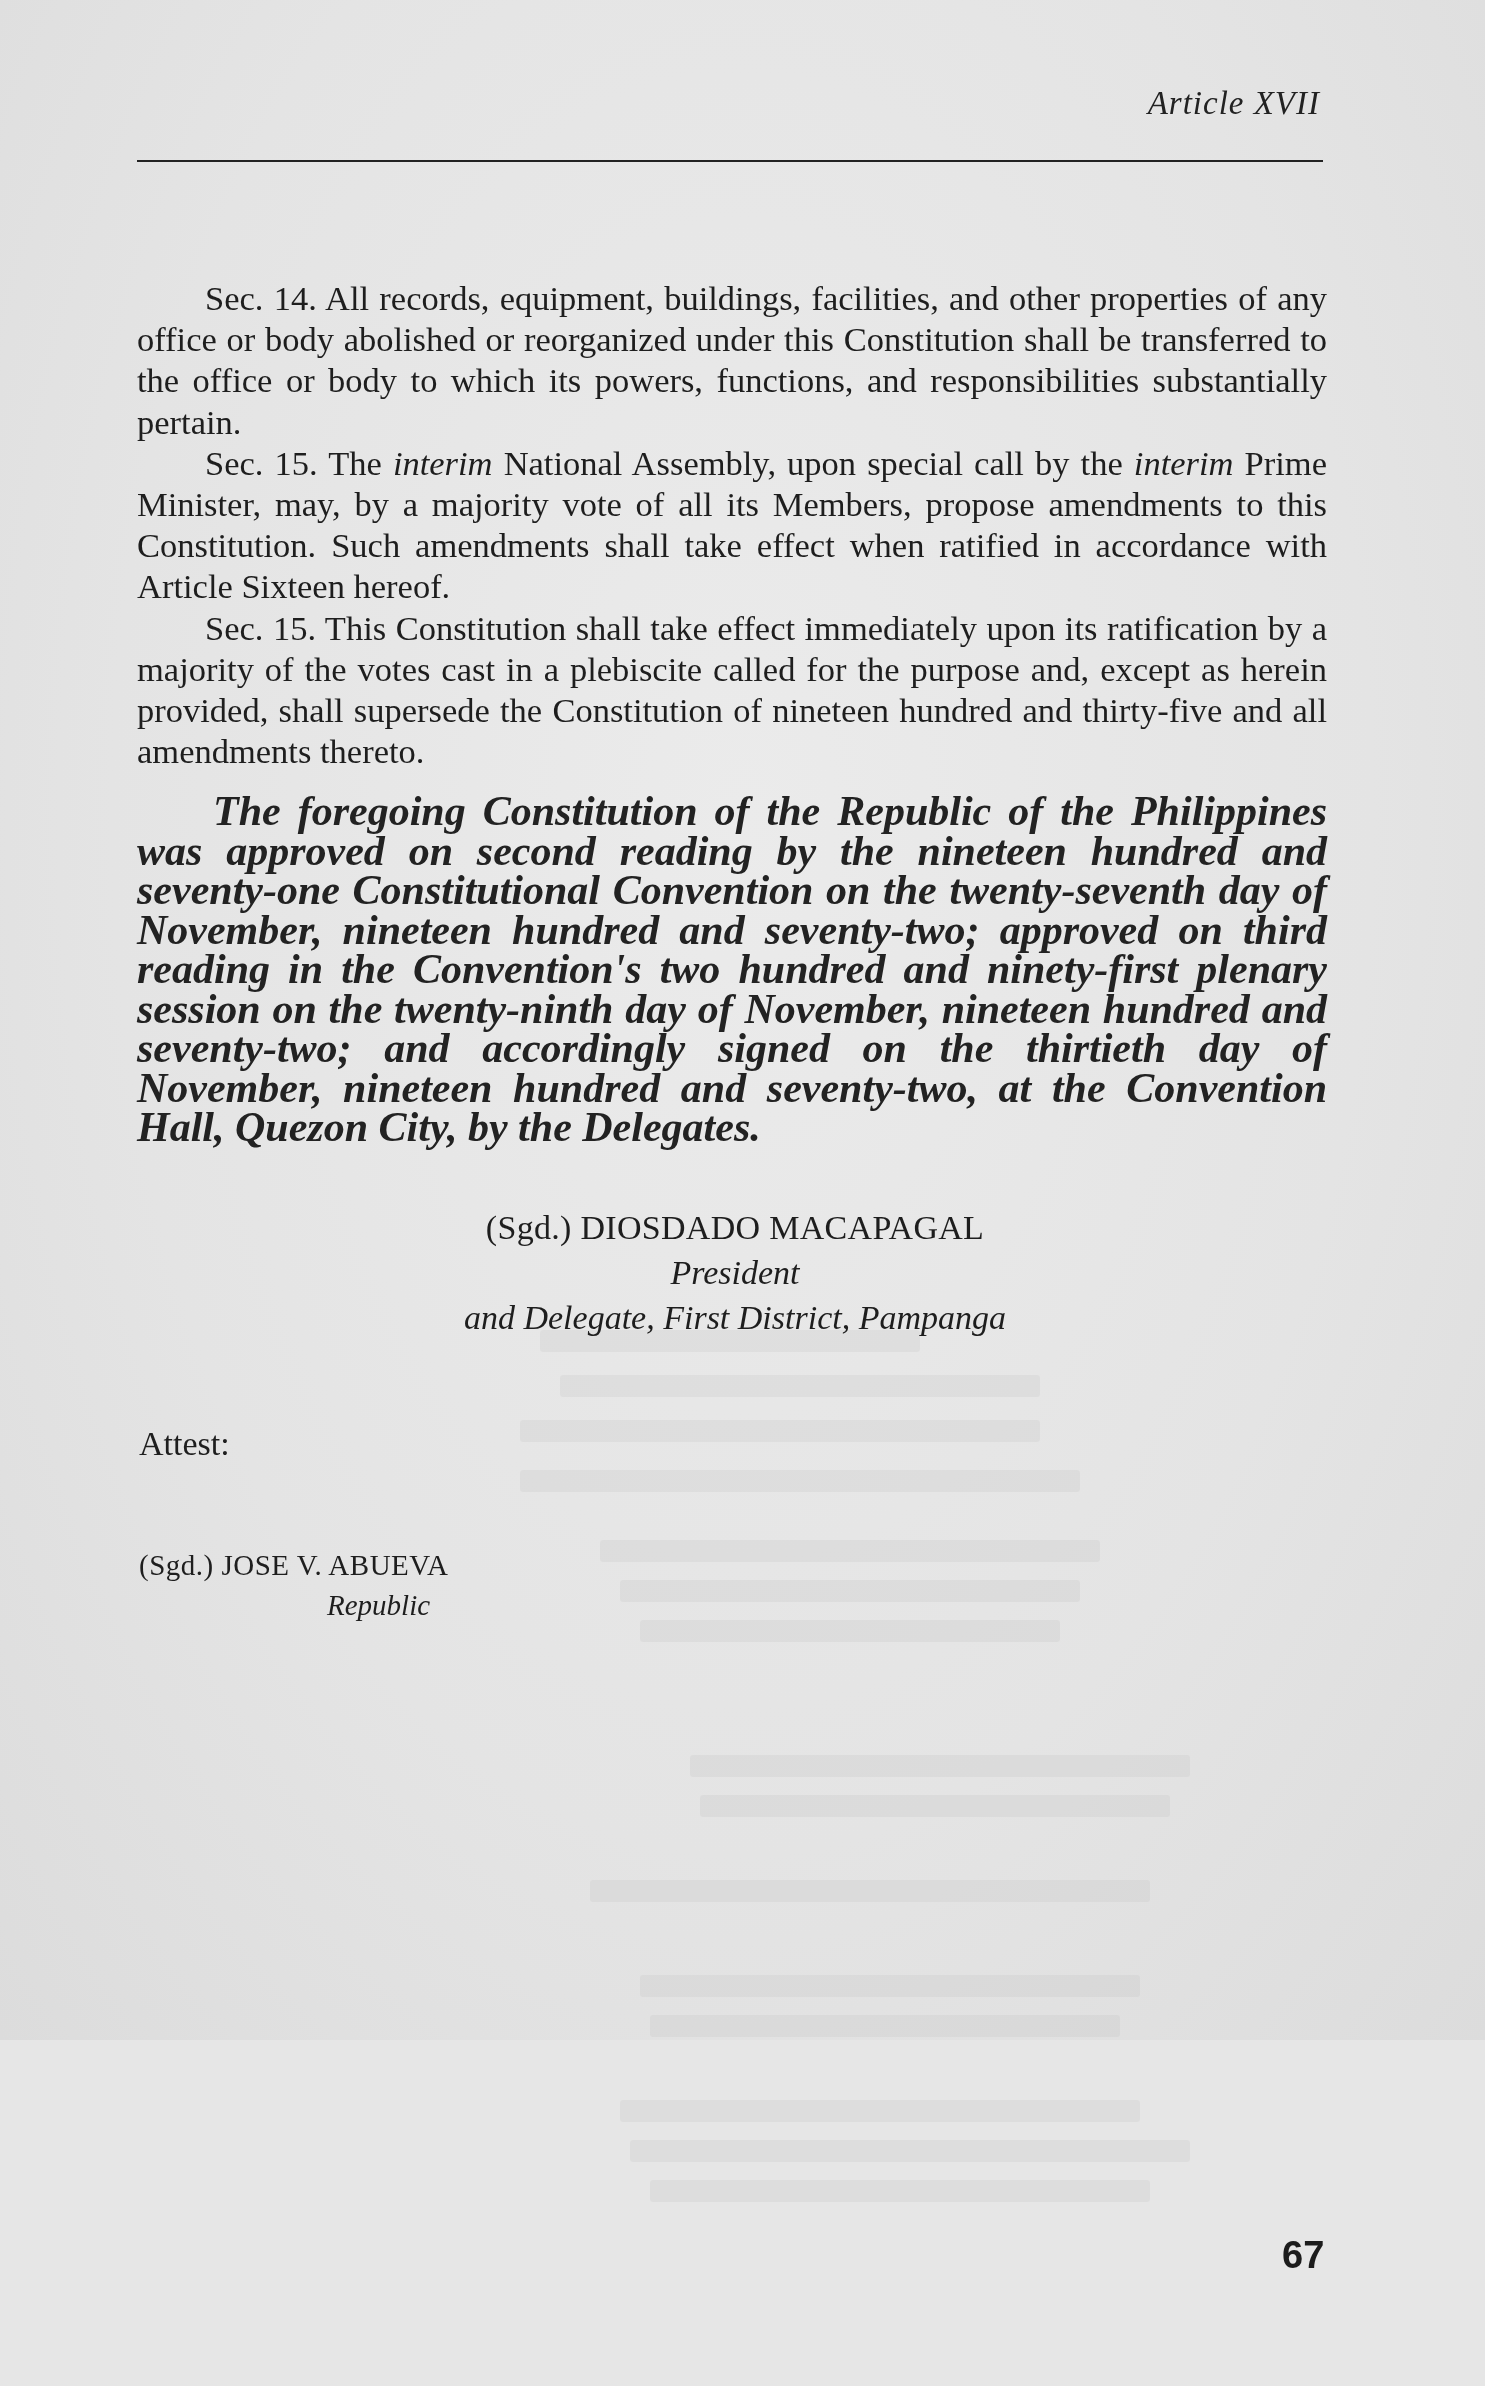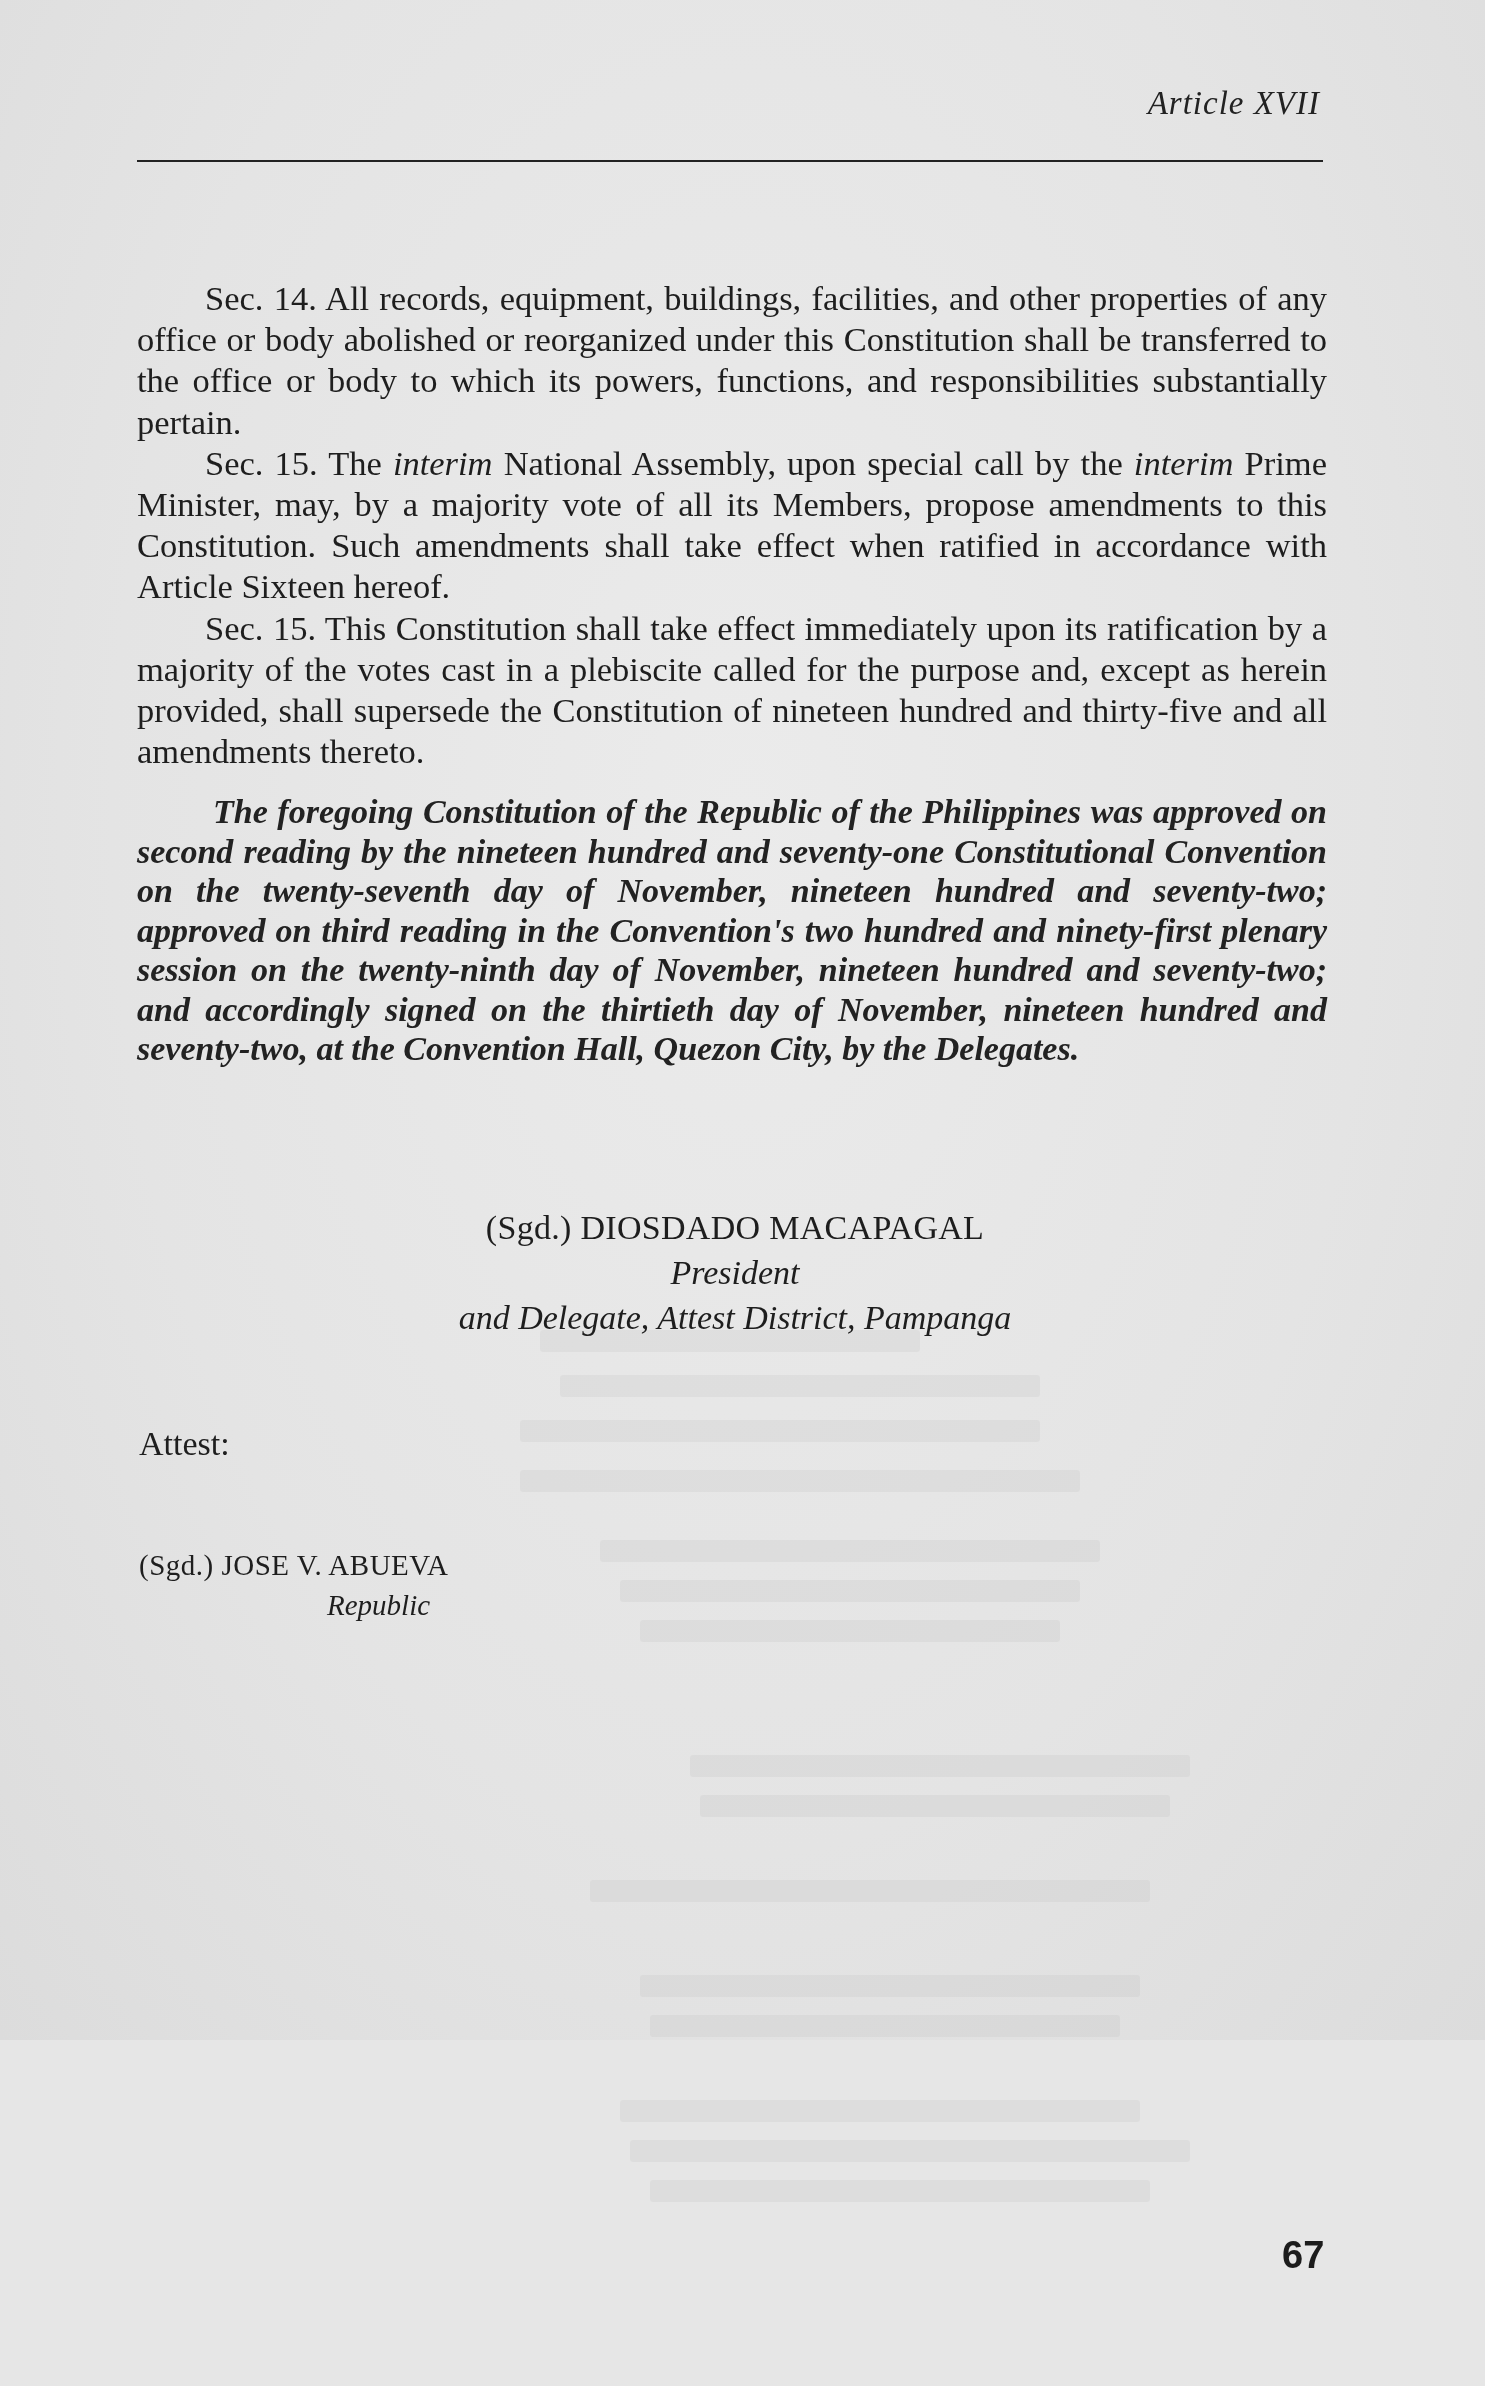--- a/index.html
+++ b/index.html
@@ -50,21 +50,21 @@
       line-height: 41.2px;
       text-align: justify;
       color: #1e1e1e;
     }
     .body-text p { margin: 0; text-indent: 68px; }
     .attestation {
       position: absolute;
       top: 792px;
       left: 137px;
       width: 1190px;
-      font-size: 34px;
+      font-size: 42px;
       line-height: 39.5px;
       font-style: italic;
       font-weight: bold;
       text-align: justify;
       text-indent: 76px;
       color: #222;
     }
     .sig-block {
       position: absolute;
       top: 1205px;
@@ -142,21 +142,21 @@
       <span>Sec. 15.</span>
       <span>This Constitution shall take effect immediately upon its ratification by a majority of the votes cast in a plebiscite called for the purpose and, except as herein provided, shall supersede the Constitution of nineteen hundred and thirty-five and all amendments thereto.</span>
     </p>
   </div>
 
   <div class="attestation">The foregoing Constitution of the Republic of the Philippines was approved on second reading by the nineteen hundred and seventy-one Constitutional Convention on the twenty-seventh day of November, nineteen hundred and seventy-two; approved on third reading in the Convention's two hundred and ninety-first plenary session on the twenty-ninth day of November, nineteen hundred and seventy-two; and accordingly signed on the thirtieth day of November, nineteen hundred and seventy-two, at the Convention Hall, Quezon City, by the Delegates.</div>
 
   <div class="sig-block">
     <span class="name">(Sgd.) DIOSDADO MACAPAGAL</span>
     <span class="title">President</span>
-    <span class="title">and Delegate, Attest District, Pampanga</span>
+    <span class="title">and Delegate, First District, Pampanga</span>
   </div>
 
   <div class="attest-label">Attest:</div>
 
   <div class="sec-sig">
     <span class="name">(Sgd.) JOSE V. ABUEVA</span>
     <span class="title">Republic</span>
   </div>
 
   <div class="folio">67</div>

